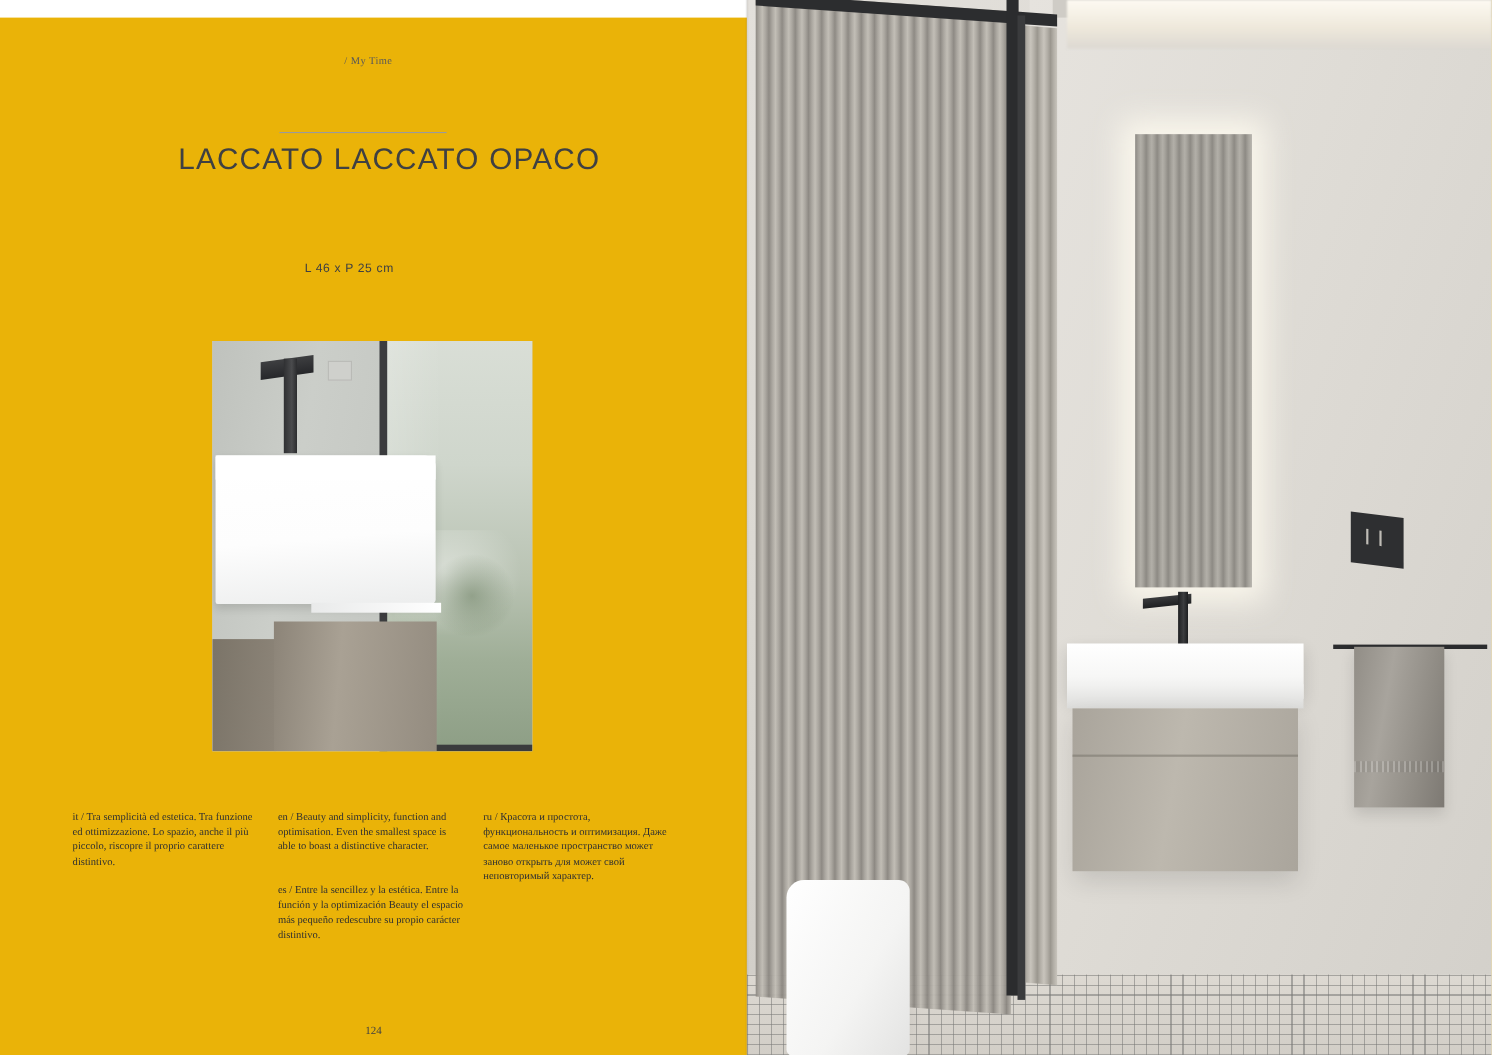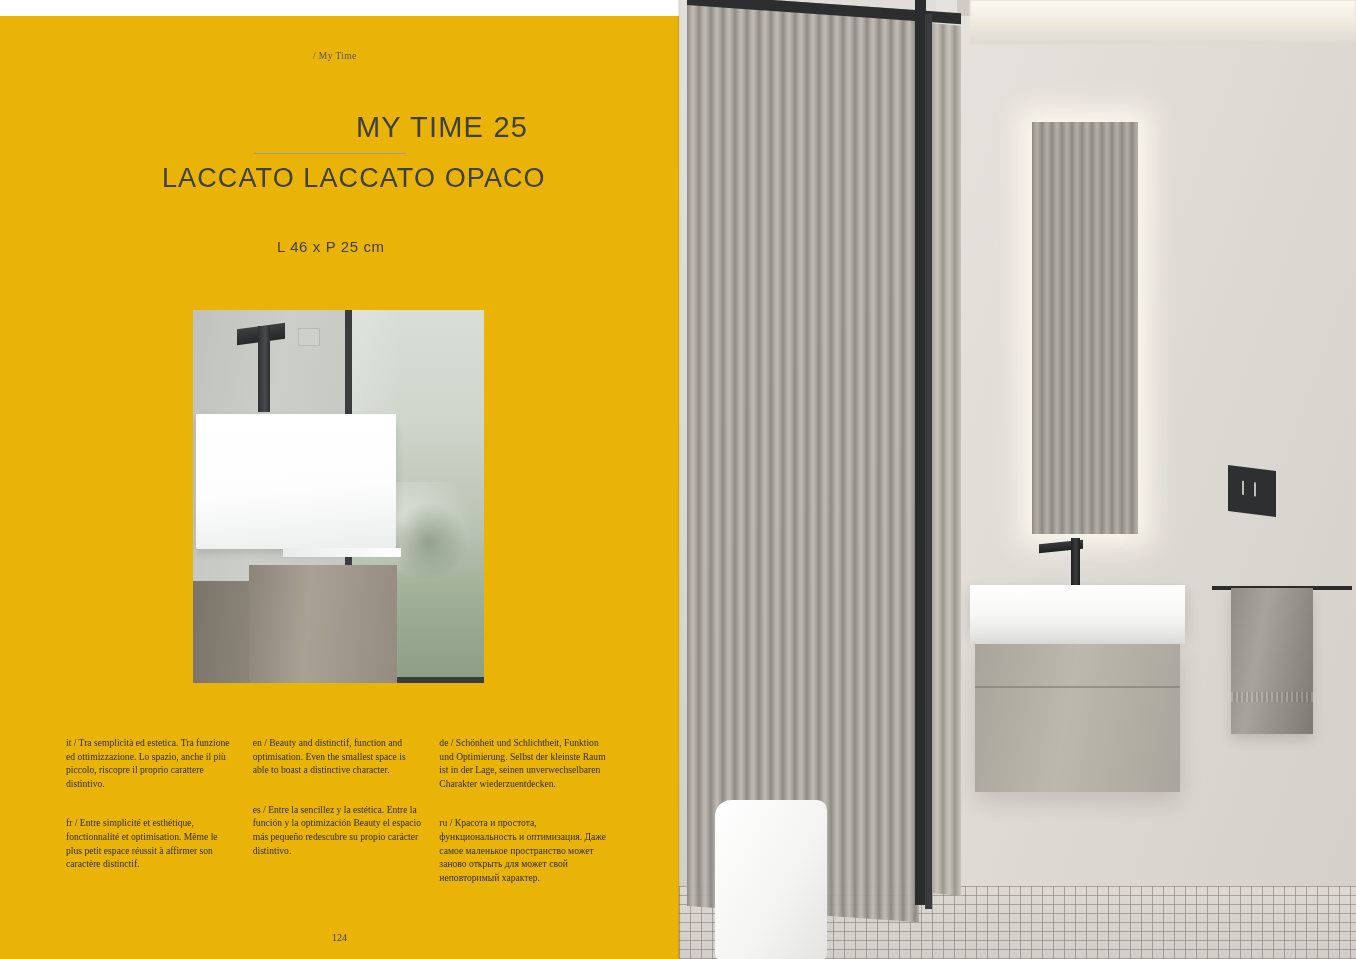--- a/index.html
+++ b/index.html
@@ -60,21 +60,21 @@
     font-size: 27px;
     letter-spacing: 1.1px;
     color: #3f4042;
     font-weight: 400;
     line-height: 1.15;
   }
   .dimensions {
     position: absolute;
     left: 277px;
     top: 222px;
-    font-size: 15px;
+    font-size: 11px;
     letter-spacing: 0.6px;
     color: #3f4042;
   }
   
   .photo {
     position: absolute;
     left: 193px;
     top: 294px;
     width: 291px;
     height: 373px;
@@ -307,21 +307,20 @@
 </head>
 <body>
 
 <div class="page">
 
   <div class="left-page">
 
     <div class="breadcrumb">/ My Time</div>
 
     <div class="title-block">
-      <div class="title-main">MY TIME 25</div>
       <div class="title-rule"></div>
       <div class="title-sub">LACCATO LACCATO OPACO</div>
     </div>
 
     <div class="dimensions">L 46 x P 25 cm</div>
 
     <div class="photo">
       <div class="ph-wallL"></div>
       <div class="ph-glass"></div>
       <div class="ph-win"></div>
@@ -334,28 +333,26 @@
       <div class="ph-basin"></div>
       <div class="ph-basin-top"></div>
       <div class="ph-basin-edge"></div>
       <div class="ph-cabinet2"></div>
       <div class="ph-cabinet"></div>
     </div>
 
     <div class="cols">
       <div class="col">
         <p class="para">it / Tra semplicità ed estetica. Tra funzione ed ottimizzazione. Lo spazio, anche il più piccolo, riscopre il proprio carattere distintivo.</p>
-        <p class="para">fr / Entre simplicité et esthétique, fonctionnalité et optimisation. Même le plus petit espace réussit à affirmer son caractère distinctif.</p>
       </div>
       <div class="col">
-        <p class="para">en / Beauty and distinctif, function and optimisation. Even the smallest space is able to boast a distinctive character.</p>
+        <p class="para">en / Beauty and simplicity, function and optimisation. Even the smallest space is able to boast a distinctive character.</p>
         <p class="para">es / Entre la sencillez y la estética. Entre la función y la optimización Beauty el espacio más pequeño redescubre su propio carácter distintivo.</p>
       </div>
       <div class="col">
-        <p class="para">de / Schönheit und Schlichtheit, Funktion und Optimierung. Selbst der kleinste Raum ist in der Lage, seinen unverwechselbaren Charakter wiederzuentdecken.</p>
         <p class="para">ru / Красота и простота, функциональность и оптимизация. Даже самое маленькое пространство может заново открыть для может свой неповторимый характер.</p>
       </div>
     </div>
 
     <div class="page-number">124</div>
   </div>
 
   <div class="right-page">
     <div class="r-wall"></div>
     <div class="r-wall-right"></div>

